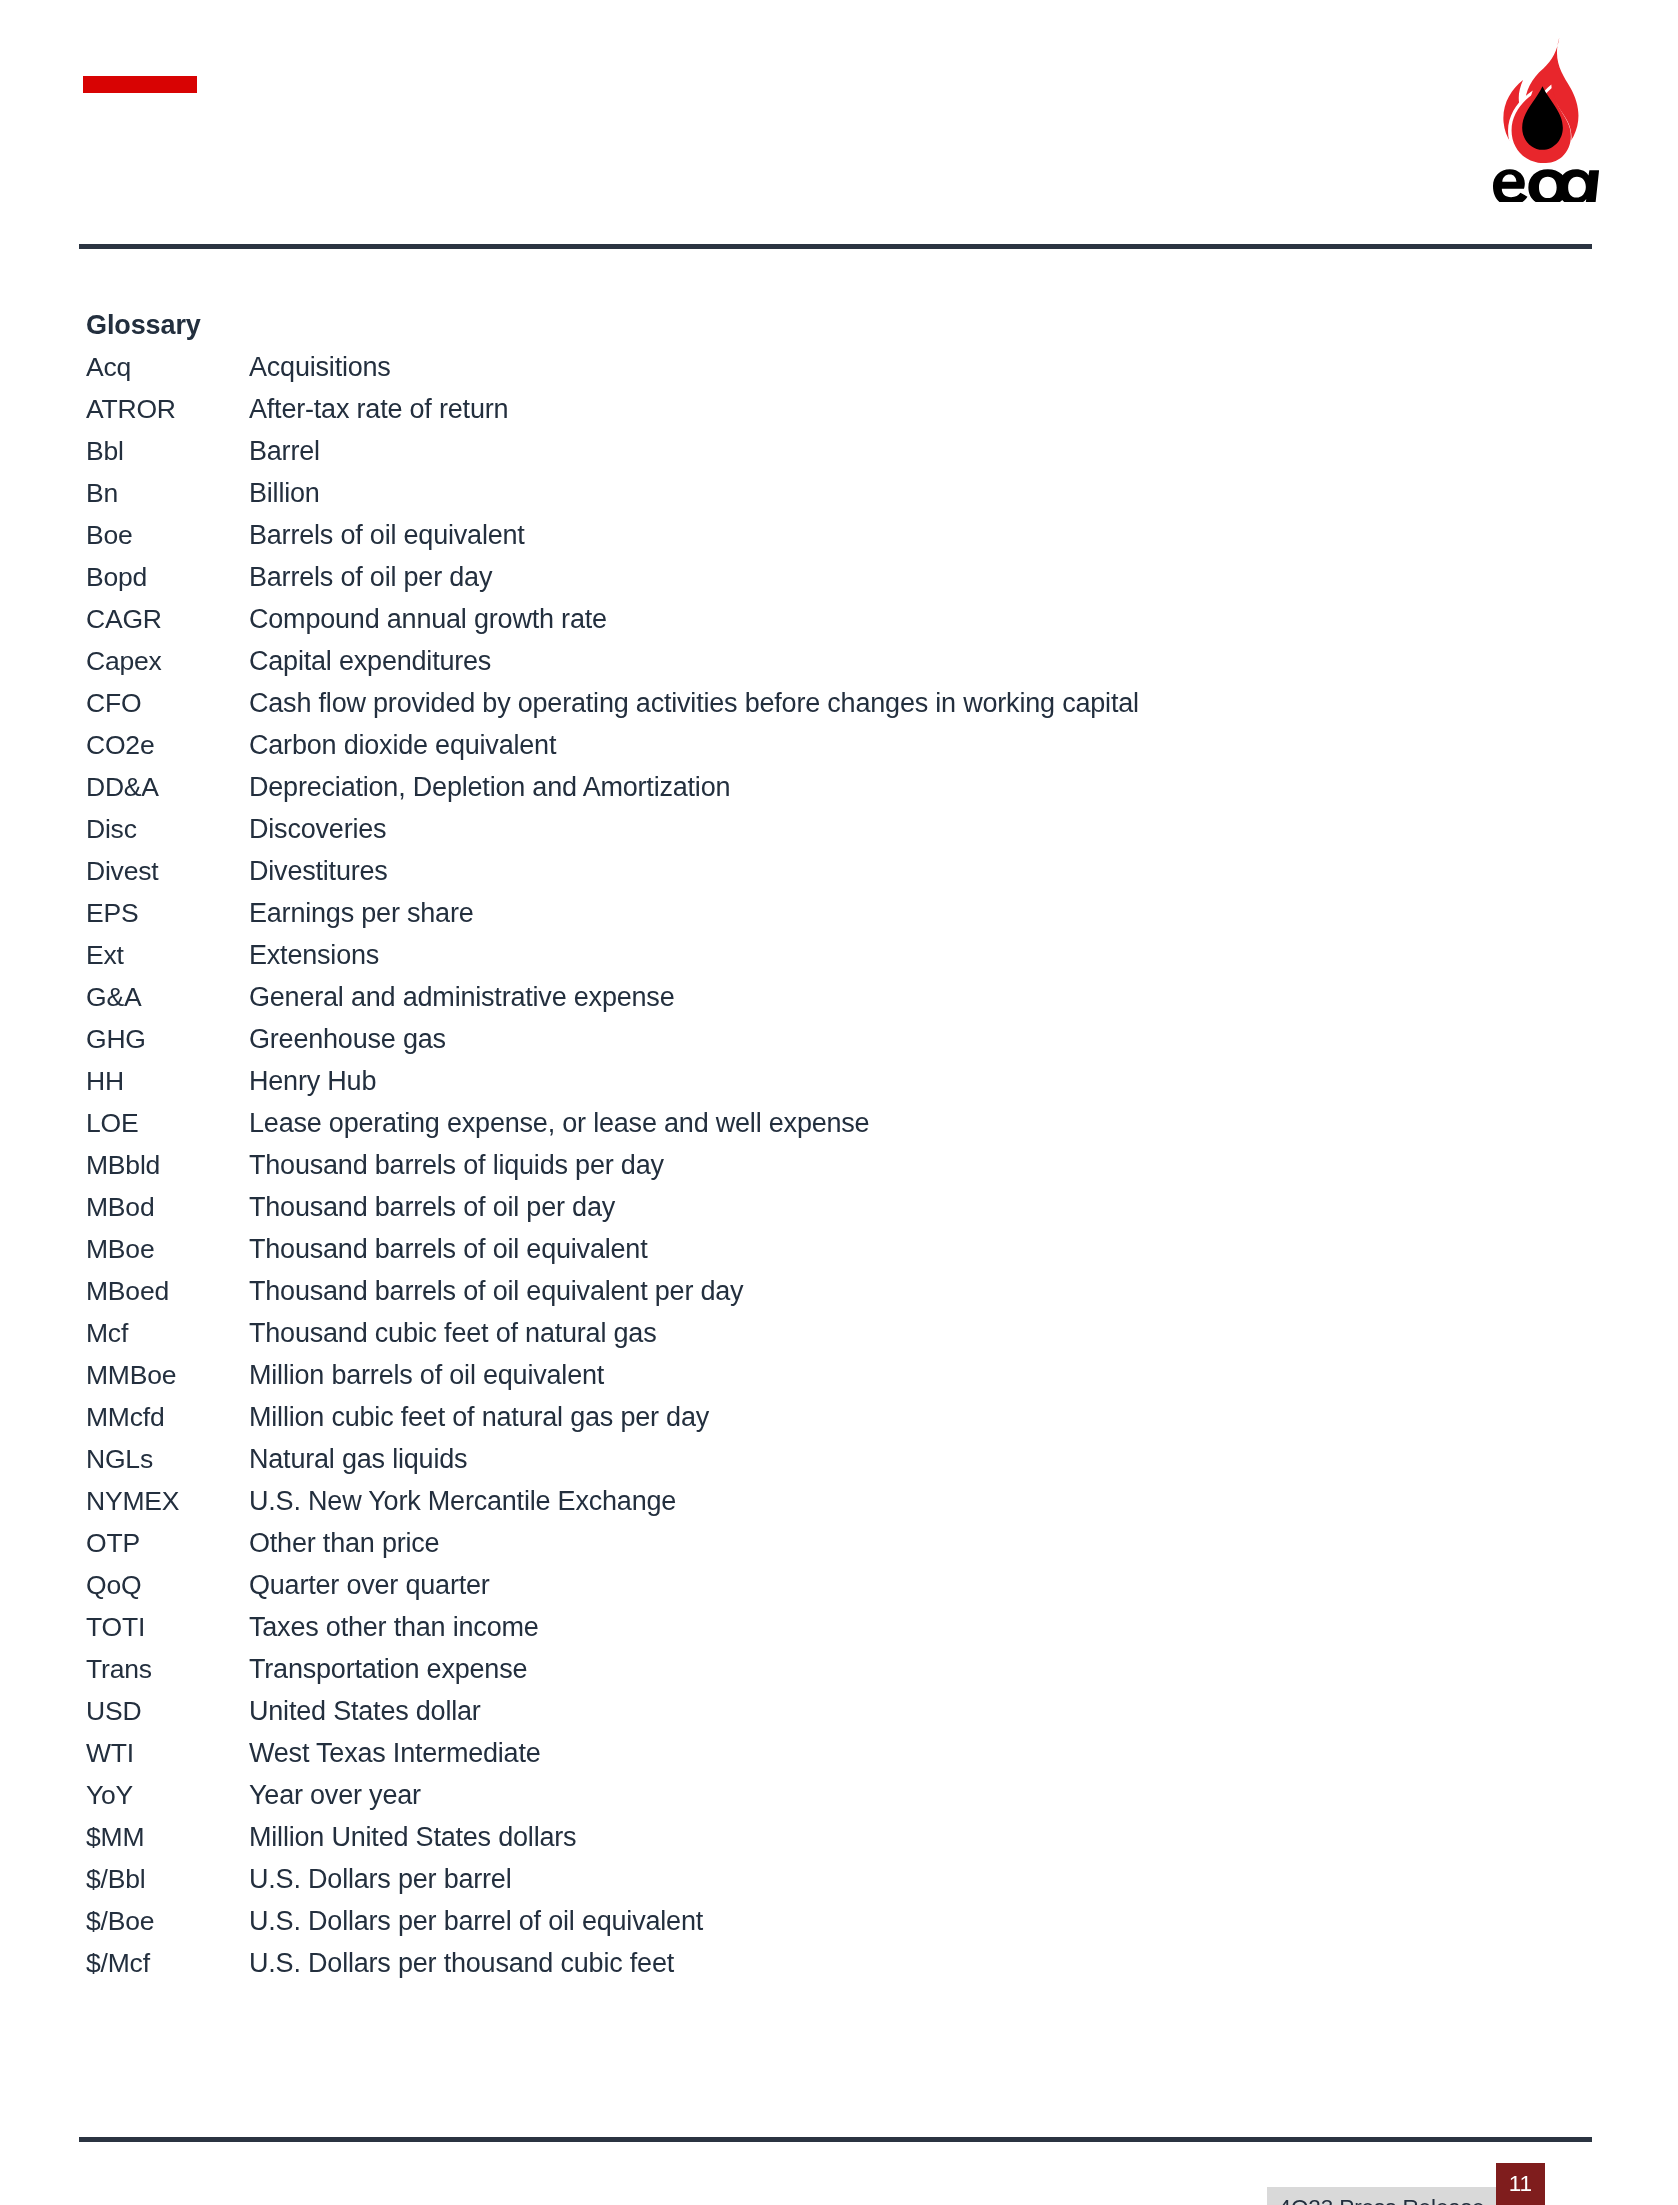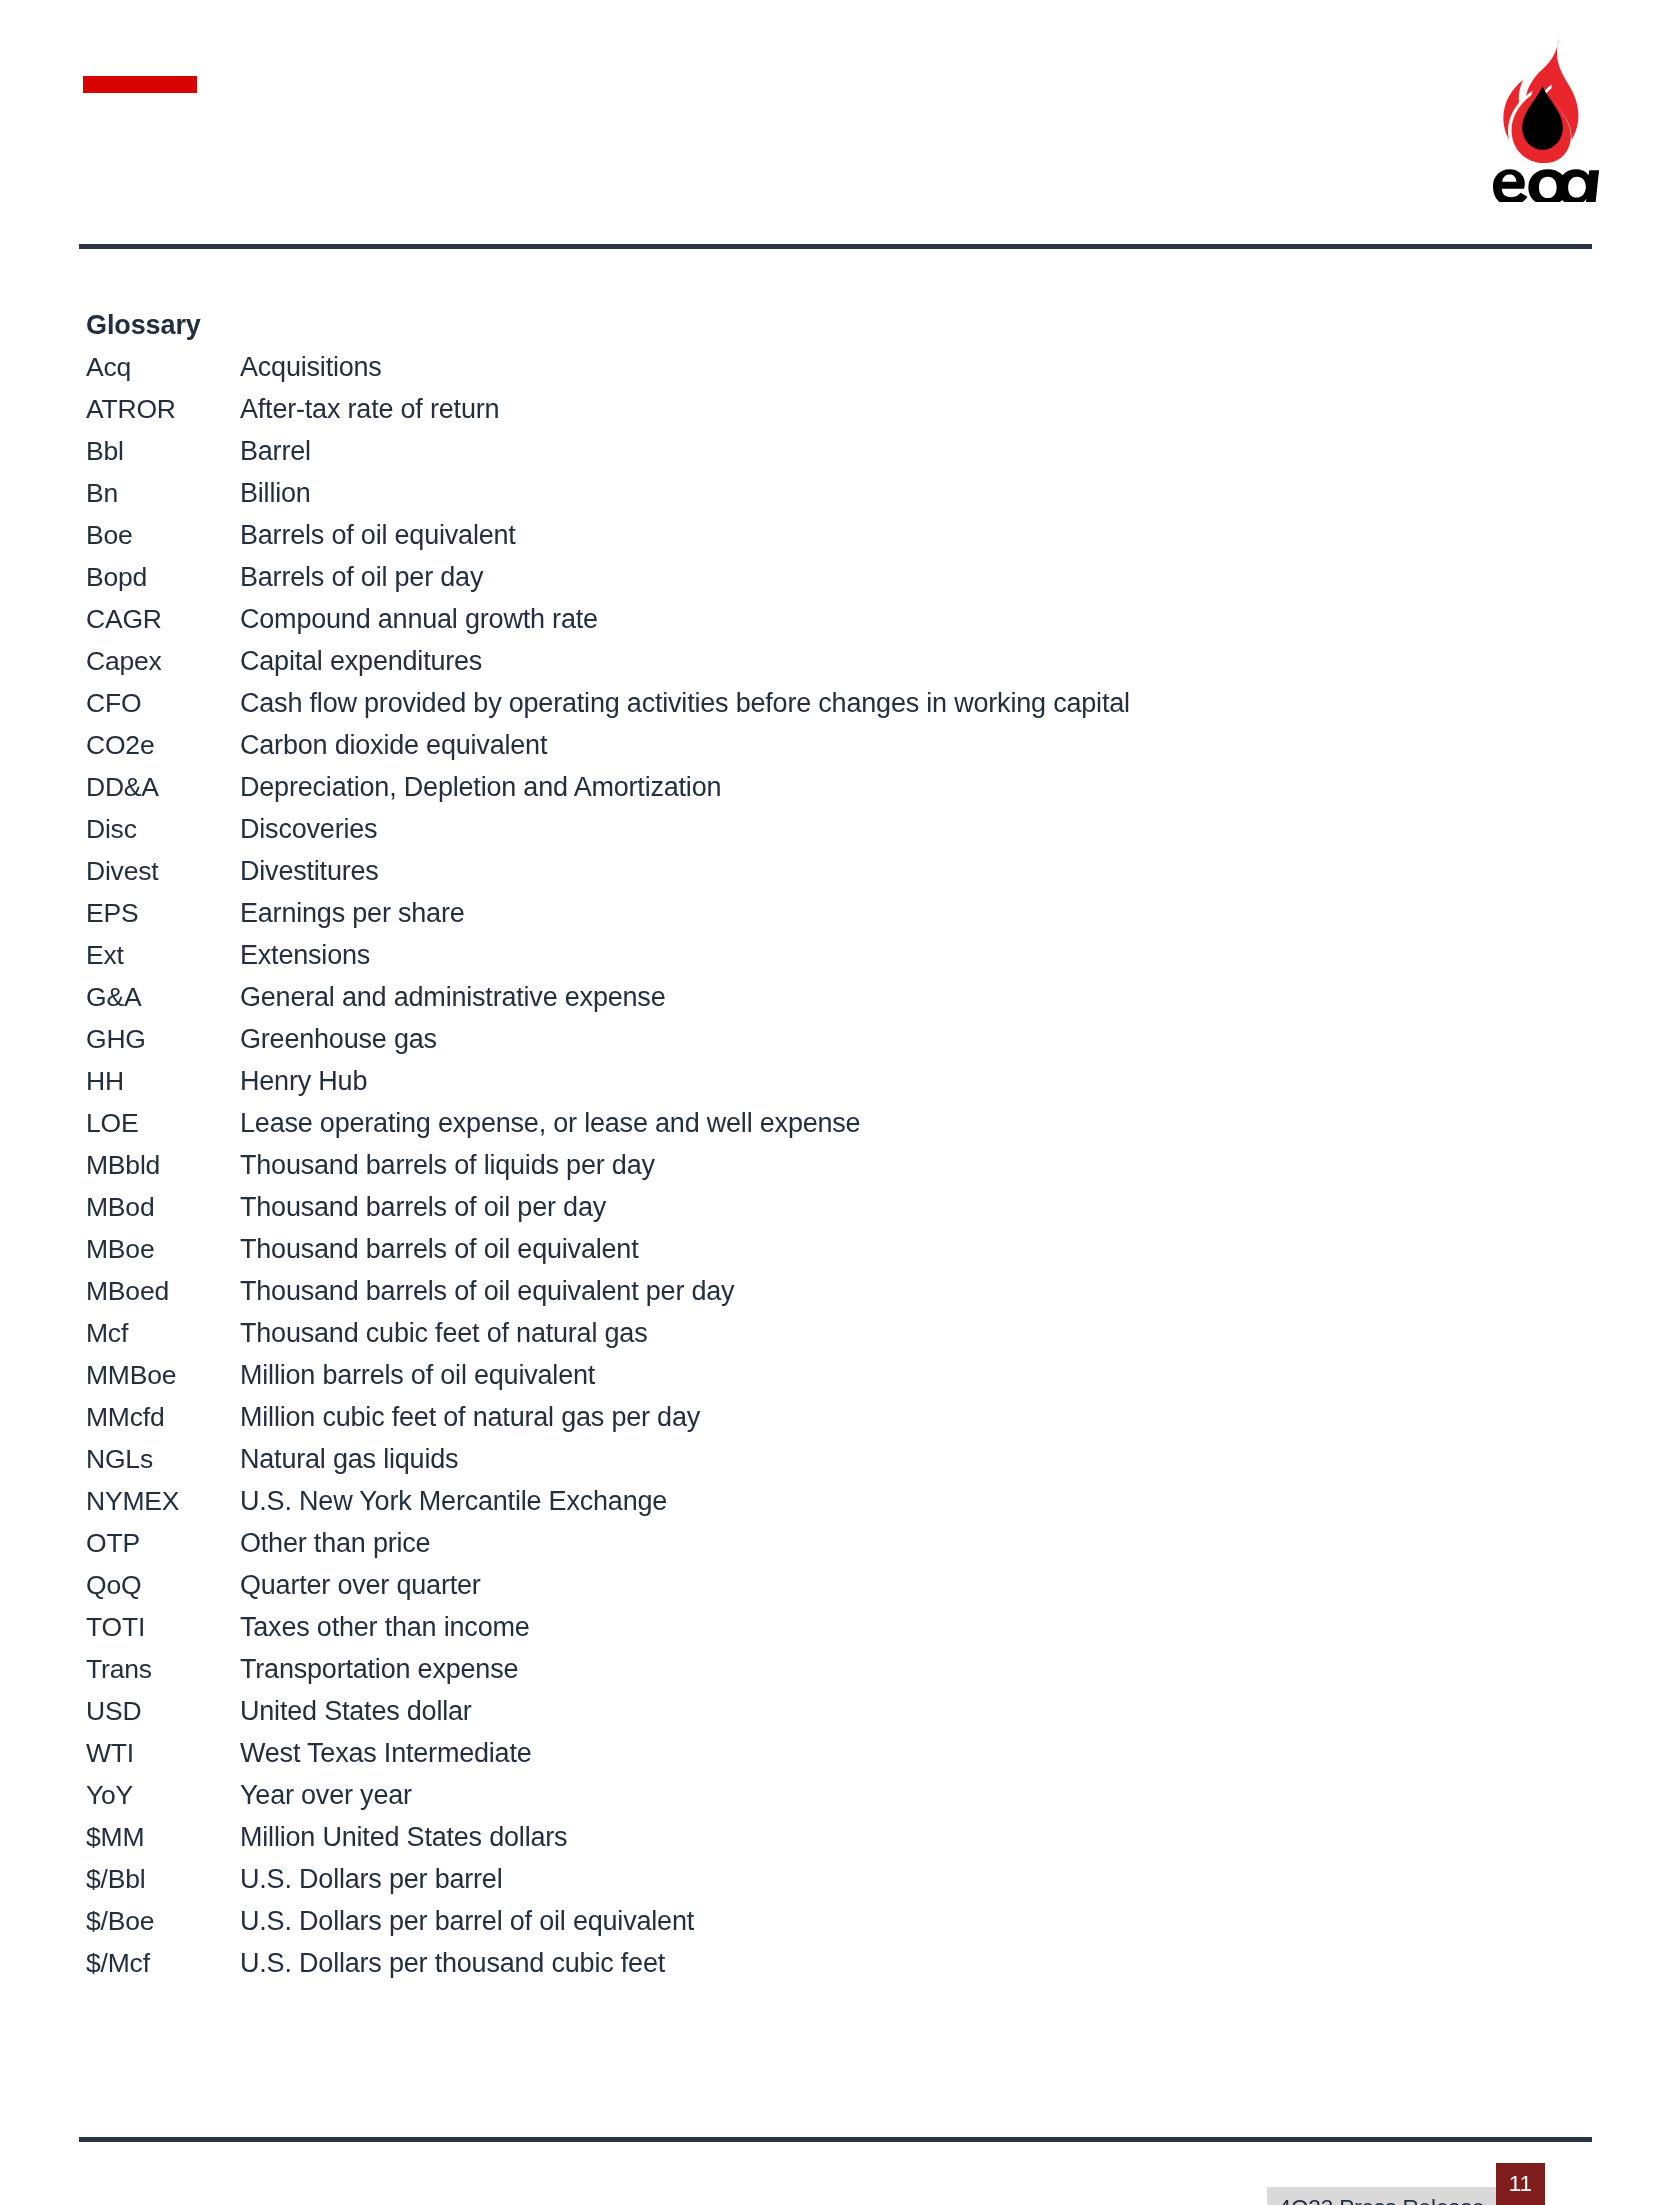--- a/index.html
+++ b/index.html
@@ -72,20 +72,21 @@
     color: #232f3e;
     white-space: nowrap;
   }
 
   .gloss-row {
     display: flex;
     align-items: baseline;
     height: 42px;
     line-height: 42px;
     white-space: nowrap;
+    gap: 9px;
   }
   .gloss-term {
     flex: 0 0 154px;
     width: 154px;
     font-size: 26.5px;
     font-weight: normal;
     color: #232f3e;
     letter-spacing: -0.2px;
   }
   .gloss-def {

